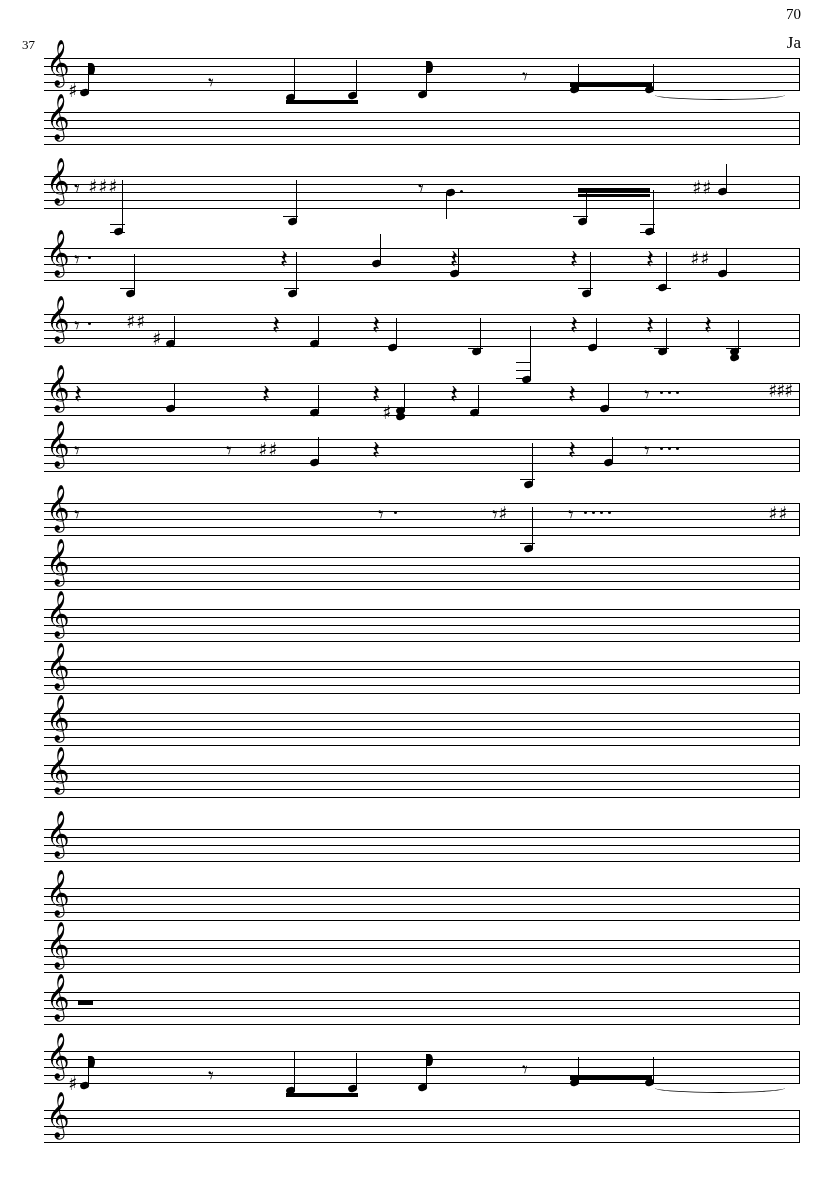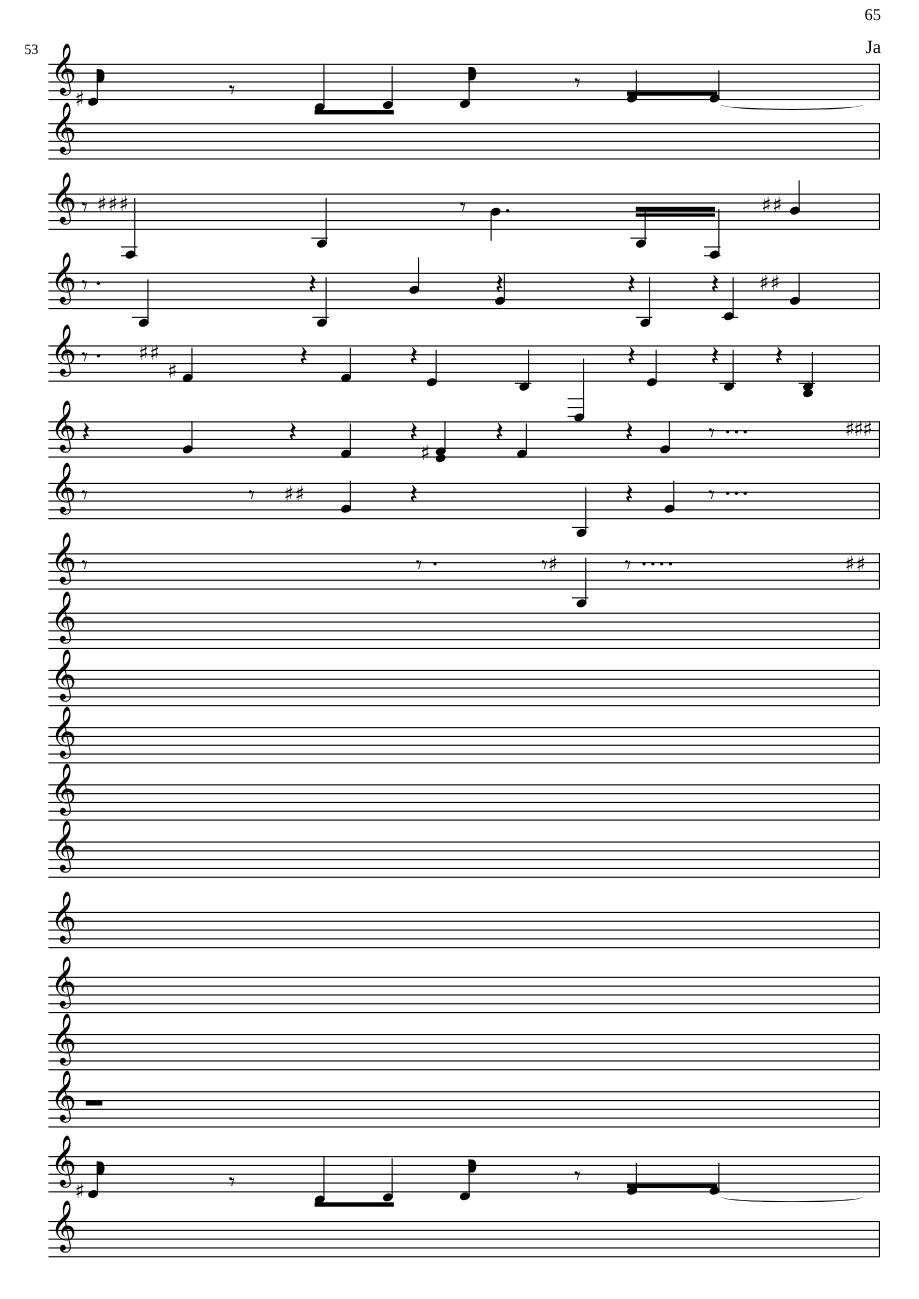--- a/index.html
+++ b/index.html
@@ -151,23 +151,23 @@
     border-bottom: 1.3px solid #000;
     border-radius: 0 0 50% 50%;
     height: 9px;
   }
 </style>
 </head>
 <body>
 
 <div id="page">
 
-  <div class="page-number">65</div>
+  <div class="page-number">70</div>
   <div class="title-label">Ja</div>
-  <div class="measure-number">53</div>
+  <div class="measure-number">37</div>
 
   <div id="staff-container">
       <div class="system" style="top: 58px; width: 756px;">
         <div class="staff" style="width: 756px;">
           <div class="line" style="top: 0px; width: 756px;"></div>
           <div class="line" style="top: 8px; width: 756px;"></div>
           <div class="line" style="top: 16px; width: 756px;"></div>
           <div class="line" style="top: 24px; width: 756px;"></div>
           <div class="line" style="top: 32px; width: 756px;"></div>
           <div class="barline right" style="height: 32px;"></div>

